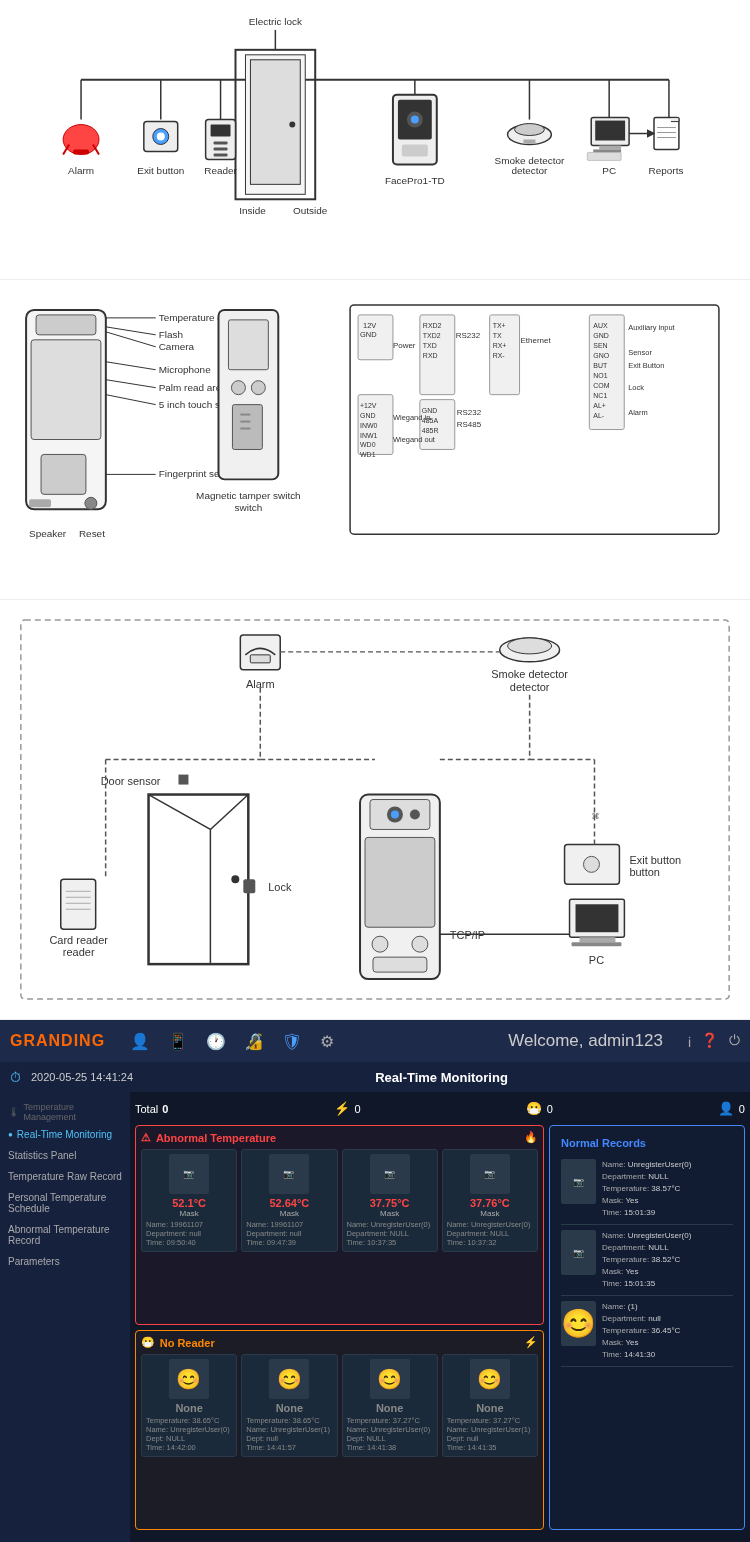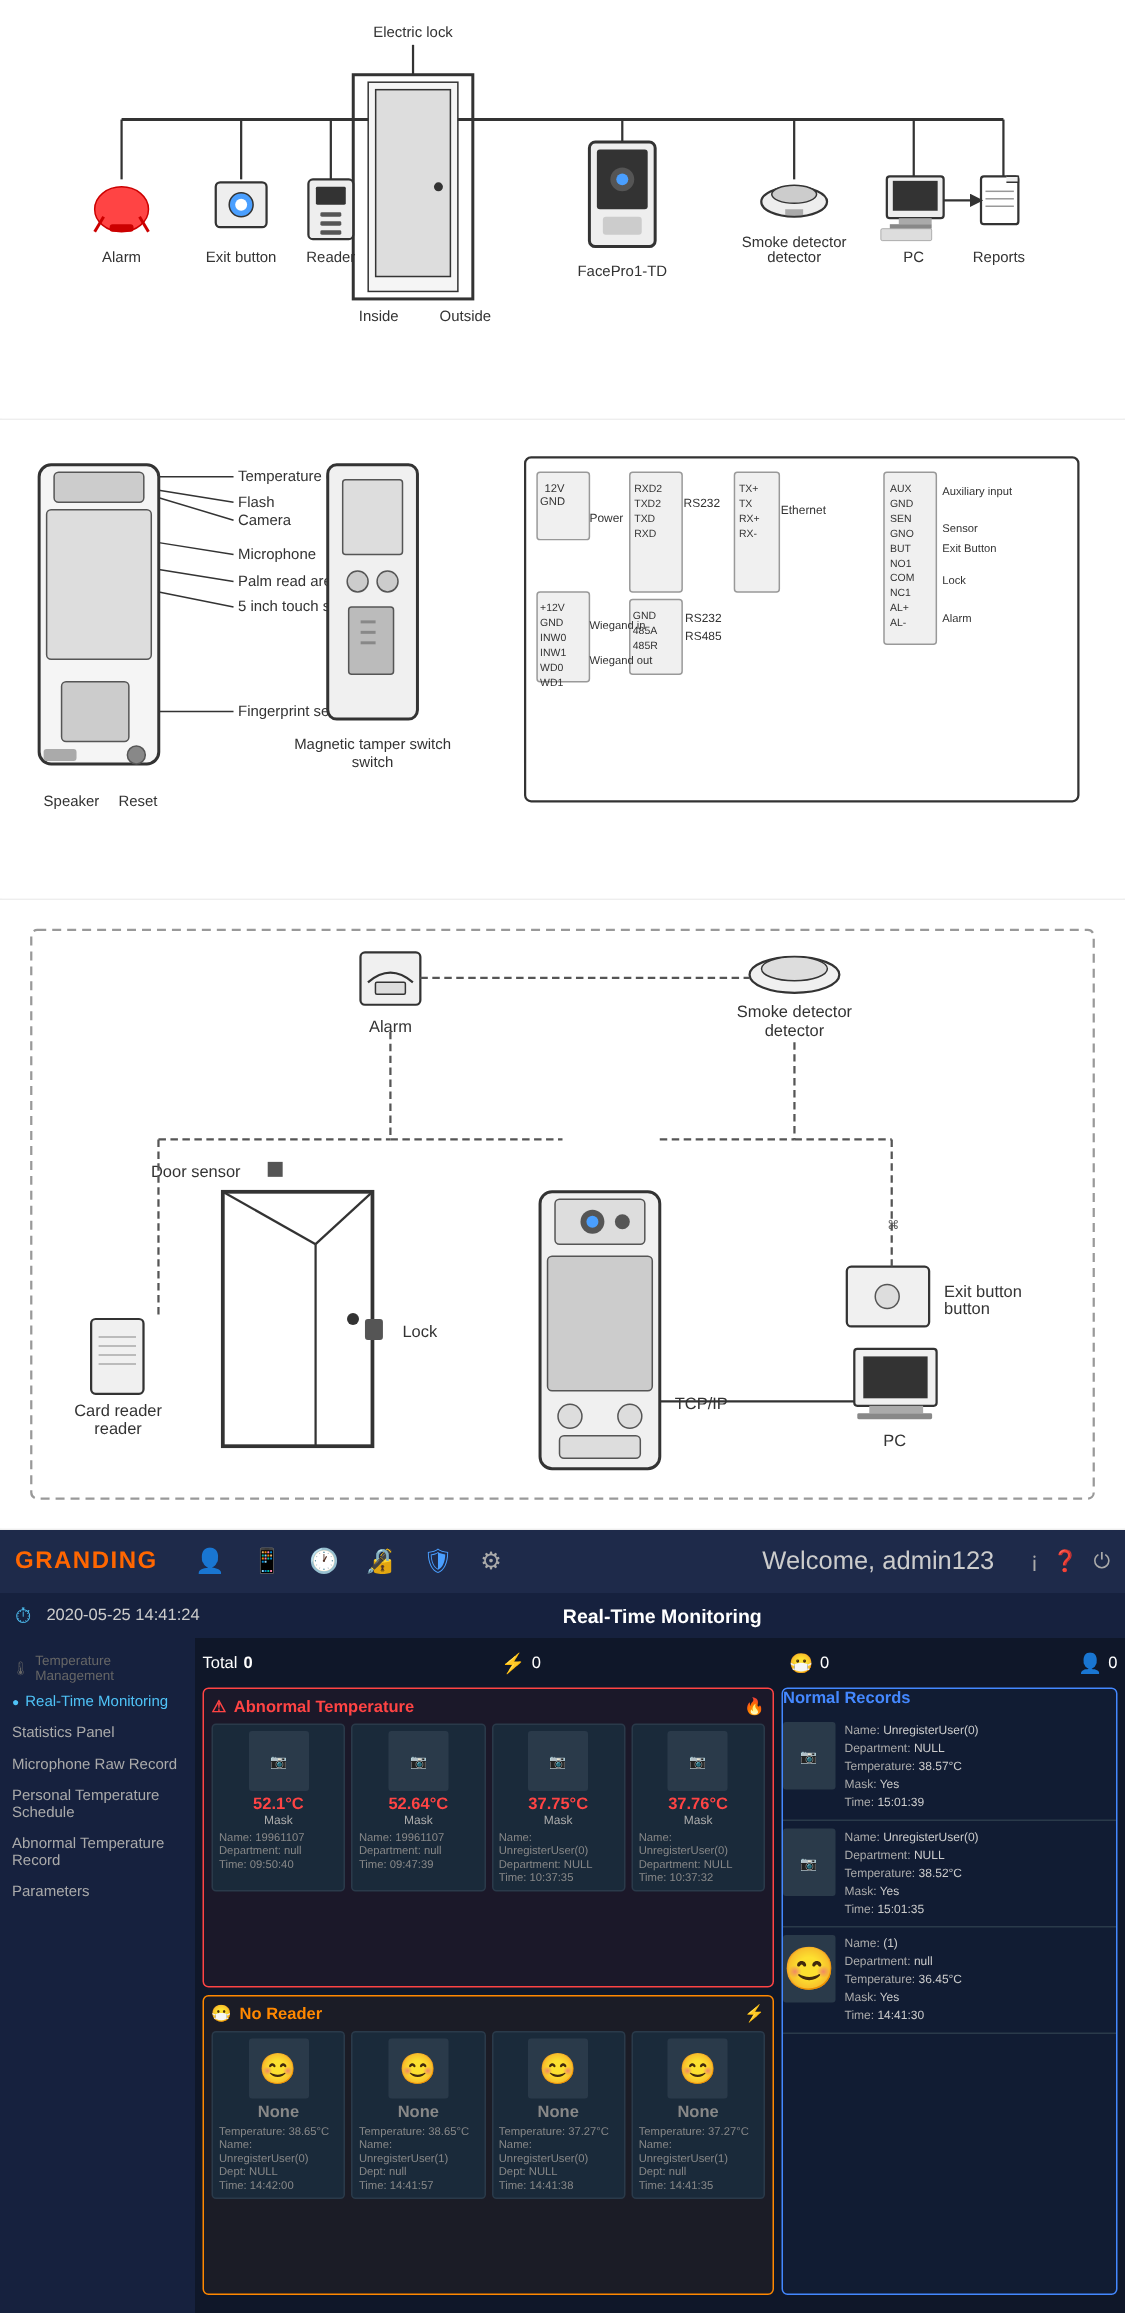--- a/index.html
+++ b/index.html
@@ -262,25 +262,25 @@
     }
     .panel-card-info {
       font-size: 7.5px;
       color: #888;
       text-align: left;
       margin-top: 2px;
     }
 
     
     .right-panel {
-      width: 224px;
+      width: 196px;
       border: 1.5px solid #4488ff;
       border-radius: 4px;
       background: rgba(68,136,255,0.05);
-      padding: 0;
+      padding: 11px;
     }
     .right-panel-title {
       font-size: 11px;
       font-weight: bold;
       color: #4488ff;
       margin-bottom: 5px;
     }
 
     .normal-record {
       display: flex;
@@ -636,21 +636,21 @@
         <span>Temperature Management</span>
       </div>
       <div class="sidebar-item active">
         <span style="font-size:8px;">●</span>
         <span>Real-Time Monitoring</span>
       </div>
       <div class="sidebar-item">
         <span>Statistics Panel</span>
       </div>
       <div class="sidebar-item">
-        <span>Microphone Raw Record</span>
+        <span>Temperature Raw Record</span>
       </div>
       <div class="sidebar-item">
         <span>Personal Temperature Schedule</span>
       </div>
       <div class="sidebar-item">
         <span>Abnormal Temperature Record</span>
       </div>
       <div class="sidebar-item">
         <span>Parameters</span>
       </div>

